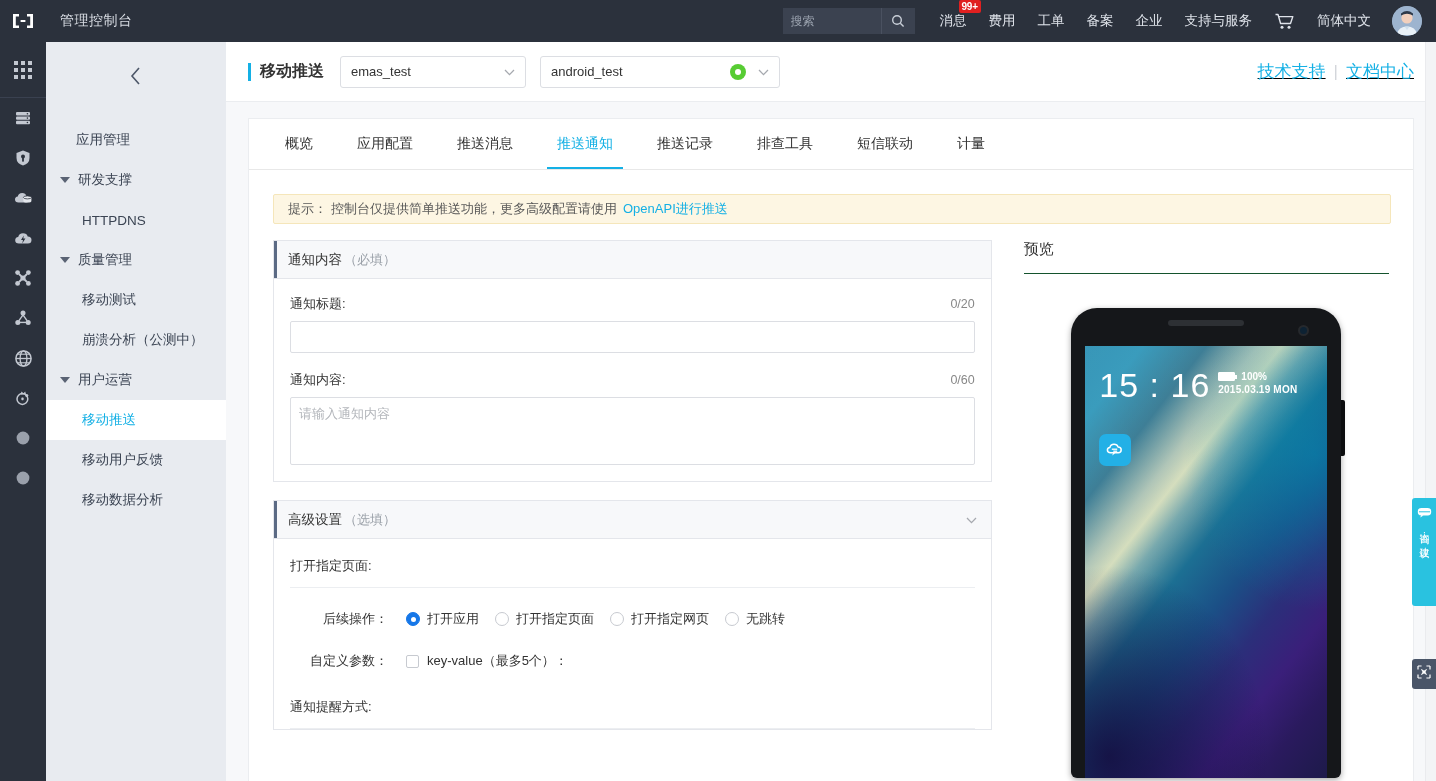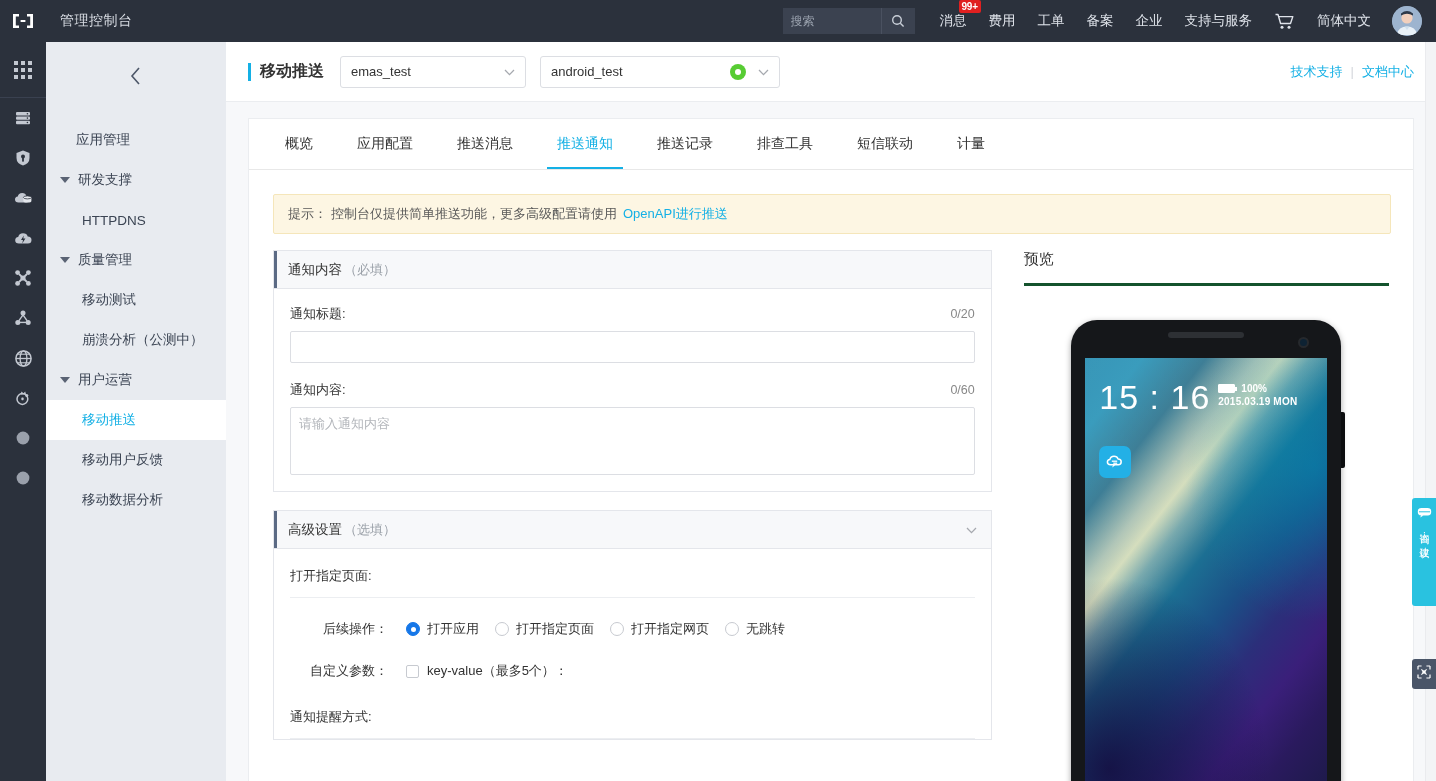--- a/index.html
+++ b/index.html
@@ -110,21 +110,21 @@
   }
   .selectbox .val { font-size: 13px; color: #333; flex: 1; }
   .chev { color: #999; font-size: 11px; margin-left: 8px; }
   .sel-1 { width: 186px; margin-right: 14px; }
   .sel-2 { width: 240px; }
   .green-dot {
     width: 16px; height: 16px; border-radius: 50%; background: #57cc33;
     display: flex; align-items: center; justify-content: center; margin-right: 4px;
   }
   .green-dot i { width: 6px; height: 6px; border-radius: 50%; background: #fff; display:block; }
-  .hdr-links { margin-left: auto; display: flex; align-items: center; font-size: 13px; }
+  .hdr-links { margin-left: auto; display: flex; align-items: center; font-size: 17px; text-decoration: underline; }
   .hdr-links a { color: #14b0e5; text-decoration: none; cursor: pointer; }
   .hdr-sep { color: #d3d6db; margin: 0 8px; }
 
   .card {
     position: absolute; top: 76px; left: 22px; width: 1166px; height: 705px;
     background: #fff; border: 1px solid #ebedf0;
   }
   .tabs {
     height: 51px; display: flex; align-items: center; padding: 0 14px;
     border-bottom: 1px solid #e8e8e8;
@@ -136,21 +136,21 @@
   .tab.active { color: #14b0e5; }
   .tab.active::after {
     content: ""; position: absolute; left: 12px; right: 12px; bottom: 0; height: 2px; background: #14b0e5;
   }
 
   .body-area { padding: 24px 24px 0 24px; display: flex; }
   .left-col { width: 732px; }
   .right-col { width: 372px; margin-left: 32px; }
 
   .tip {
-    height: 40px; background: #fdf6e3; border: 1px solid #f5e6ba; border-radius: 2px;
+    height: 30px; background: #fdf6e3; border: 1px solid #f5e6ba; border-radius: 2px;
     display: flex; align-items: center; padding: 0 14px; font-size: 13px; color: #595959;
     margin-bottom: 16px; width: 1118px;
   }
   .tip a { color: #14b0e5; text-decoration: none; margin-left: 6px; cursor: pointer; }
 
   .panel { border: 1px solid #e4e6eb; margin-bottom: 18px; }
   .panel-head {
     height: 38px; background: #f7f8fa; border-bottom: 1px solid #e4e6eb;
     display: flex; align-items: center; padding: 0 14px; position: relative;
   }
@@ -192,21 +192,21 @@
   .radio.on .dot { border-color: #1677e8; background: #1677e8; }
   .radio.on .dot i { width: 5px; height: 5px; border-radius: 50%; background: #fff; display: block; }
   .radio span { font-size: 13px; color: #333; }
   .cb {
     width: 13px; height: 13px; border: 1px solid #c7cad0; border-radius: 2px; background: #fff;
     margin-right: 8px; cursor: pointer;
   }
   .cb-label { font-size: 13px; color: #333; }
 
   
-  .preview-title { font-size: 15px; color: #333; padding-bottom: 14px; border-bottom: 3px solid #14532d; }
+  .preview-title { font-size: 15px; color: #333; padding-bottom: 14px; border-bottom: 1px solid #14532d; }
   .phone-wrap { display: flex; justify-content: center; padding-top: 34px; }
   .phone {
     width: 270px; height: 470px; background: #15171a; border-radius: 26px 26px 6px 6px;
     position: relative; padding: 38px 14px 0 14px;
     box-shadow: 0 2px 6px rgba(0,0,0,.35);
   }
   .phone::before {
     content: ""; position: absolute; top: 12px; left: 50%; transform: translateX(-50%);
     width: 76px; height: 6px; border-radius: 3px; background: #2d3034;
   }

